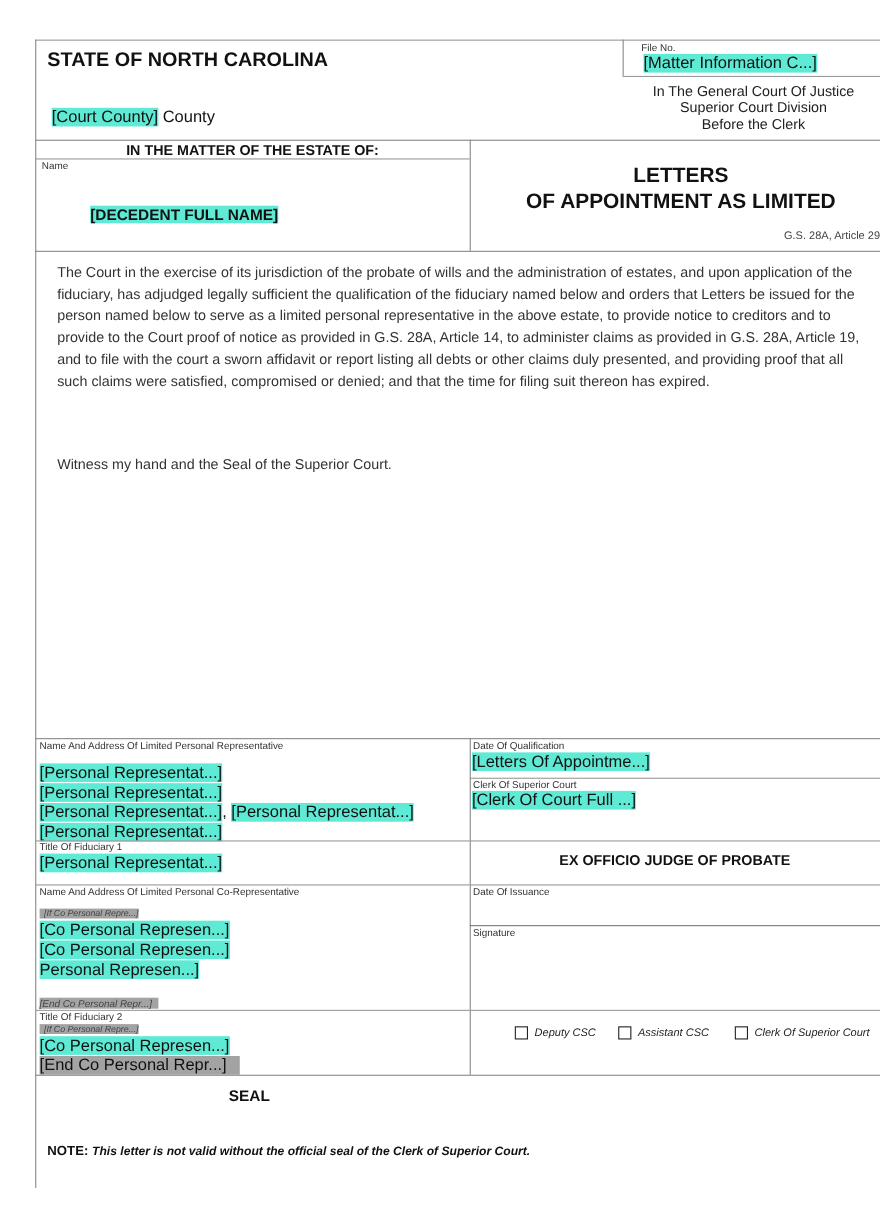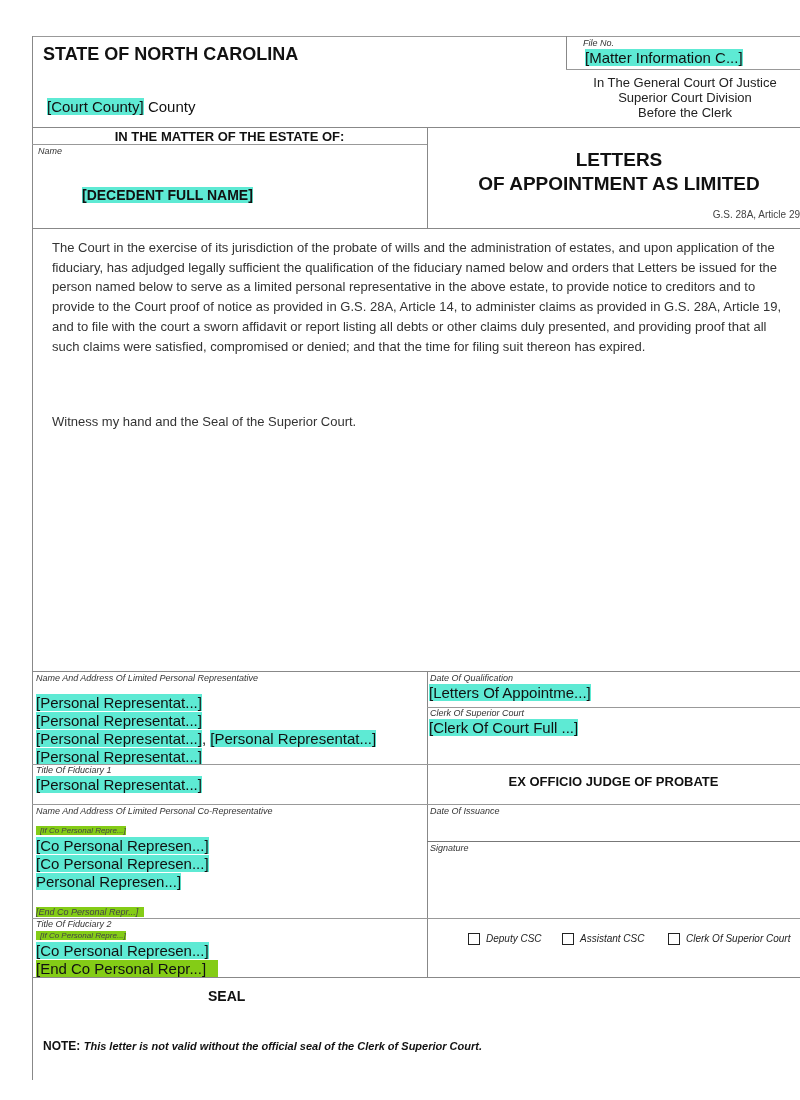--- a/index.html
+++ b/index.html
@@ -1,21 +1,21 @@
 <!DOCTYPE html>
 <html><head>
 <meta charset="utf-8">
 <style>
   html, body { margin: 0; padding: 0; background: #ffffff; }
   body { width: 800px; height: 1100px; position: relative; overflow: hidden;
          font-family: "Liberation Sans", sans-serif; color: #111; }
   .abs { position: absolute; }
   .hl { background: #5eead4; }
-  .gr { background: #84cc16; }
-  .lbl { font-style: italic; font-size: 9px; color: #333; }
+  .gr { background: #a3a3a3; }
+  .lbl { font-size: 9px; color: #333; }
   .vline { position: absolute; width: 1px; background: #888; }
   .hline { position: absolute; height: 1px; background: #999; }
   .field { font-size: 15px; line-height: 18px; color: #111; }
   .cb { display: inline-block; width: 12px; height: 12px; border: 1px solid #222; vertical-align: middle; margin-right: 6px; box-sizing: border-box; }
   .cbitem { position: absolute; font-size: 10px; font-style: italic; color: #222; white-space: nowrap; }
 </style>
 </head>
 <body>
 
 <div class="hline" style="left:32px; top:36px; width:768px;"></div>

